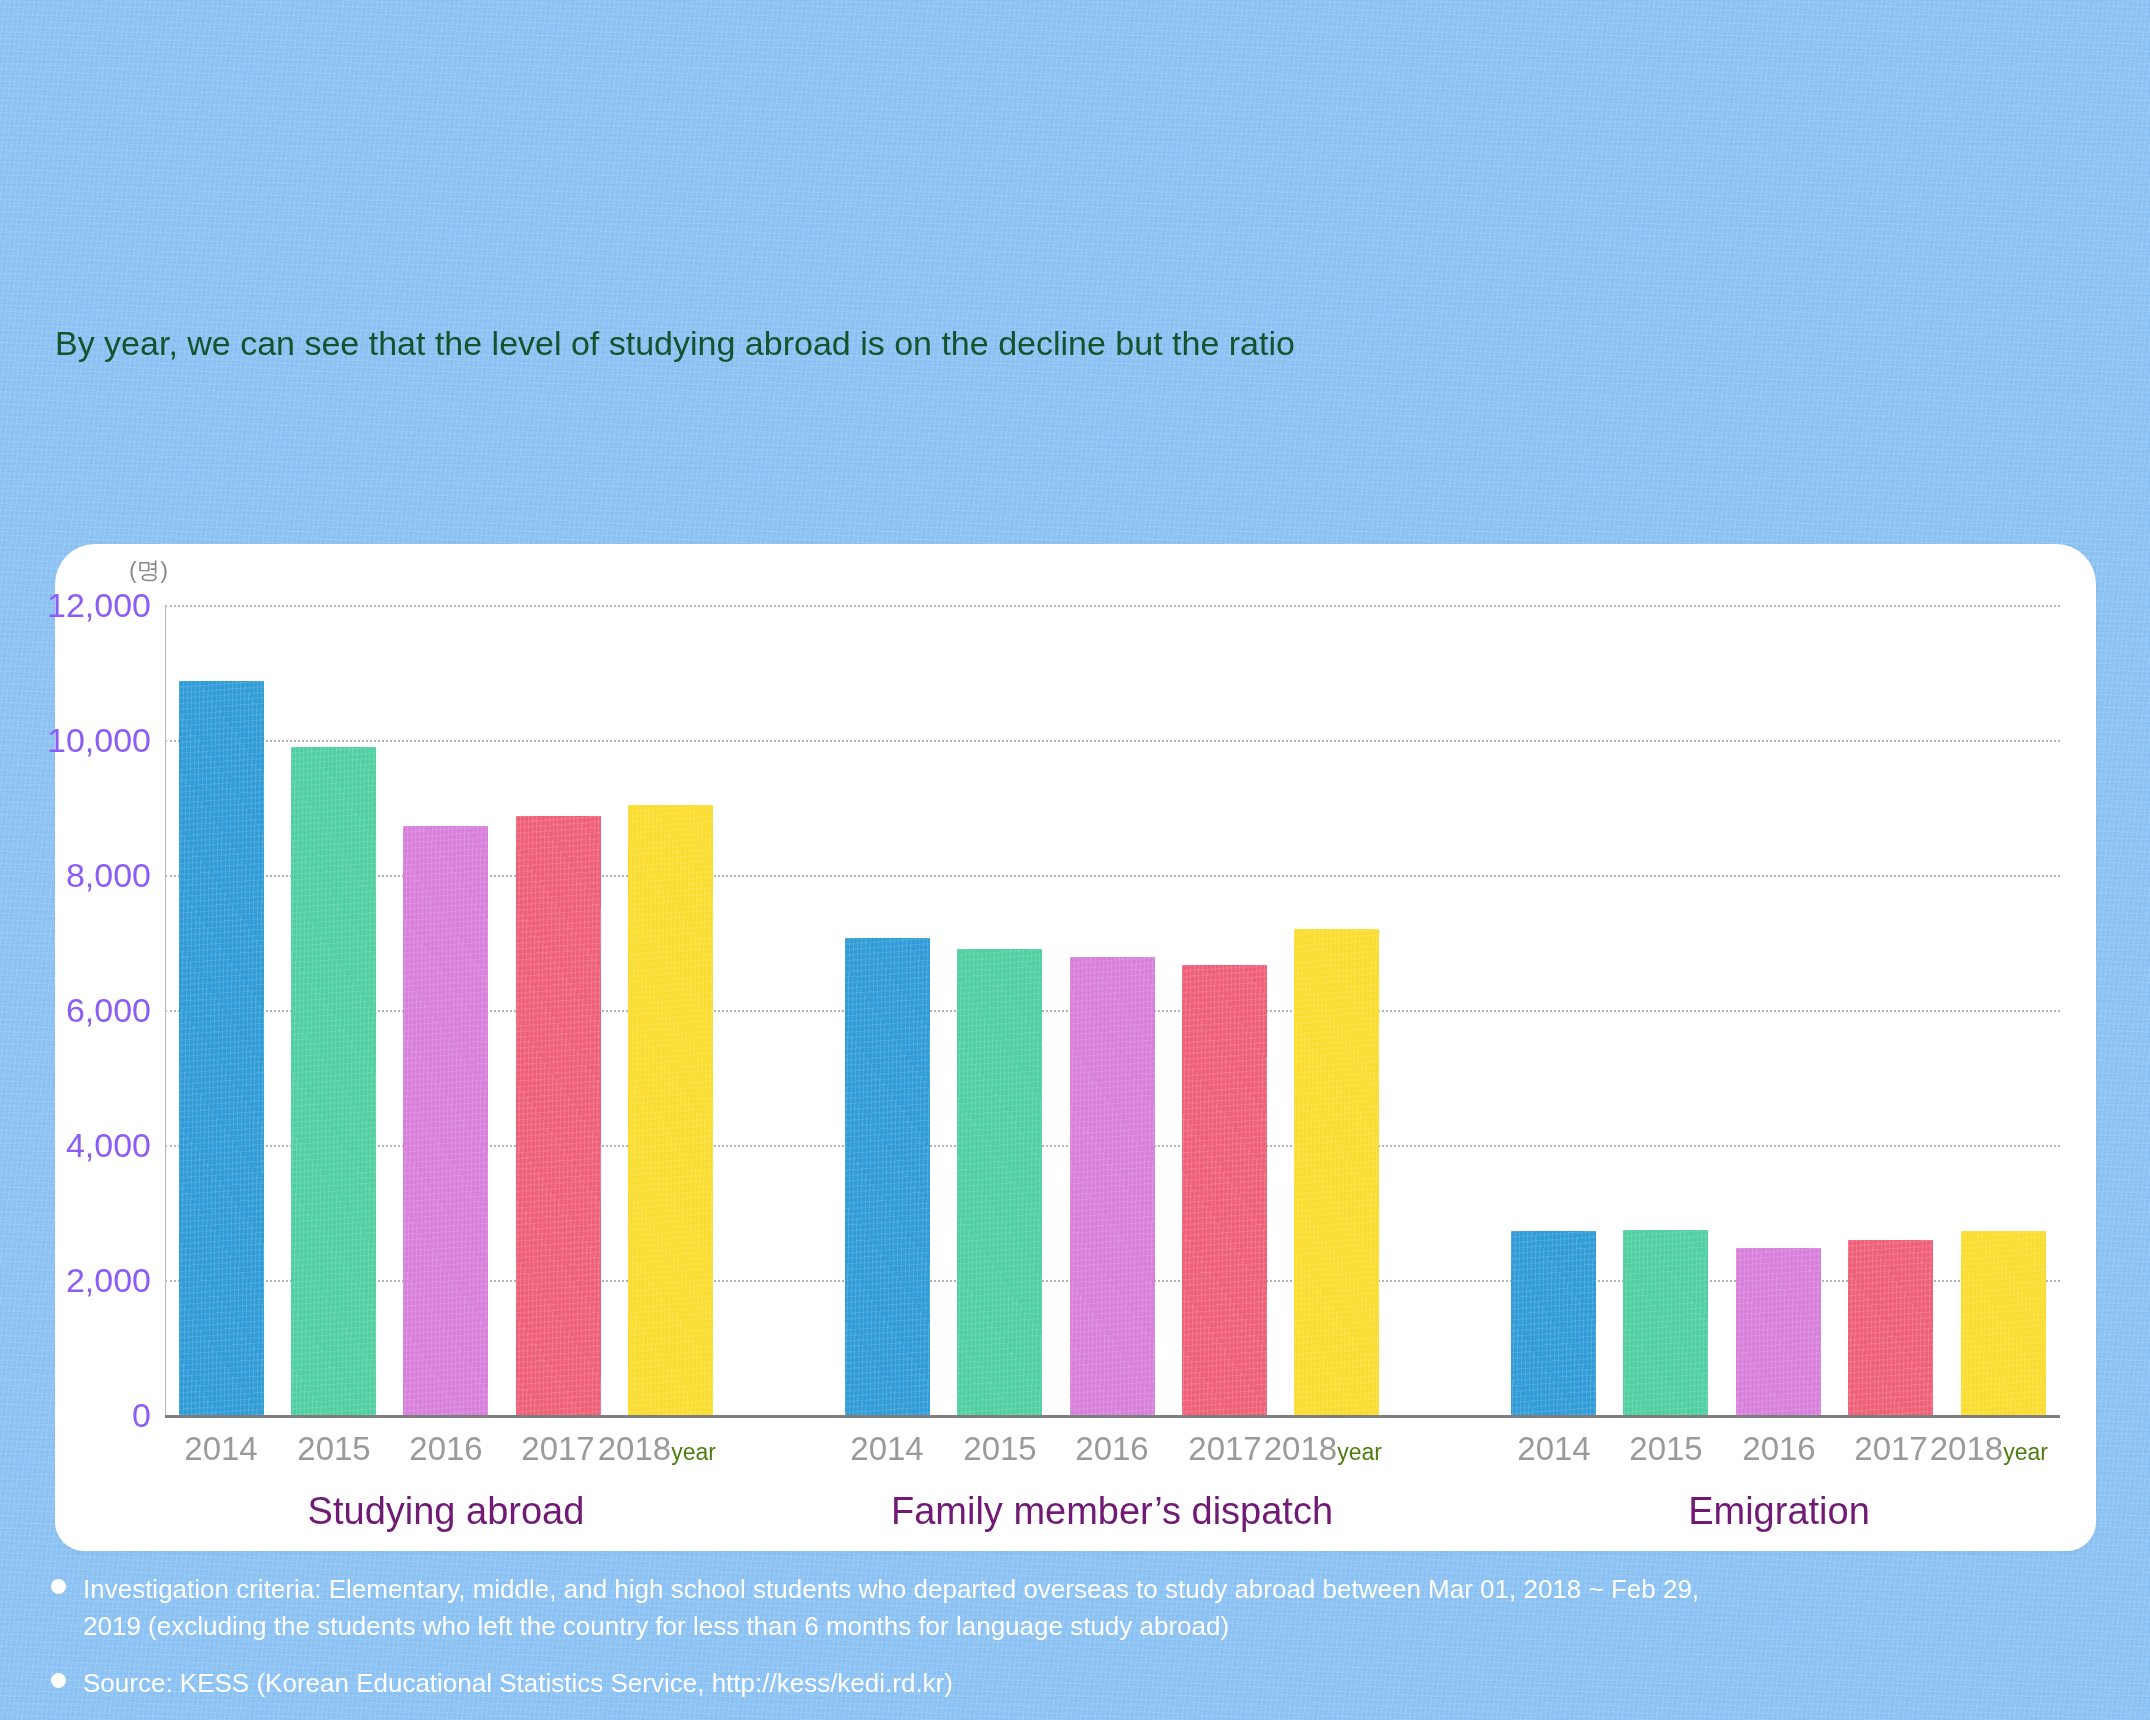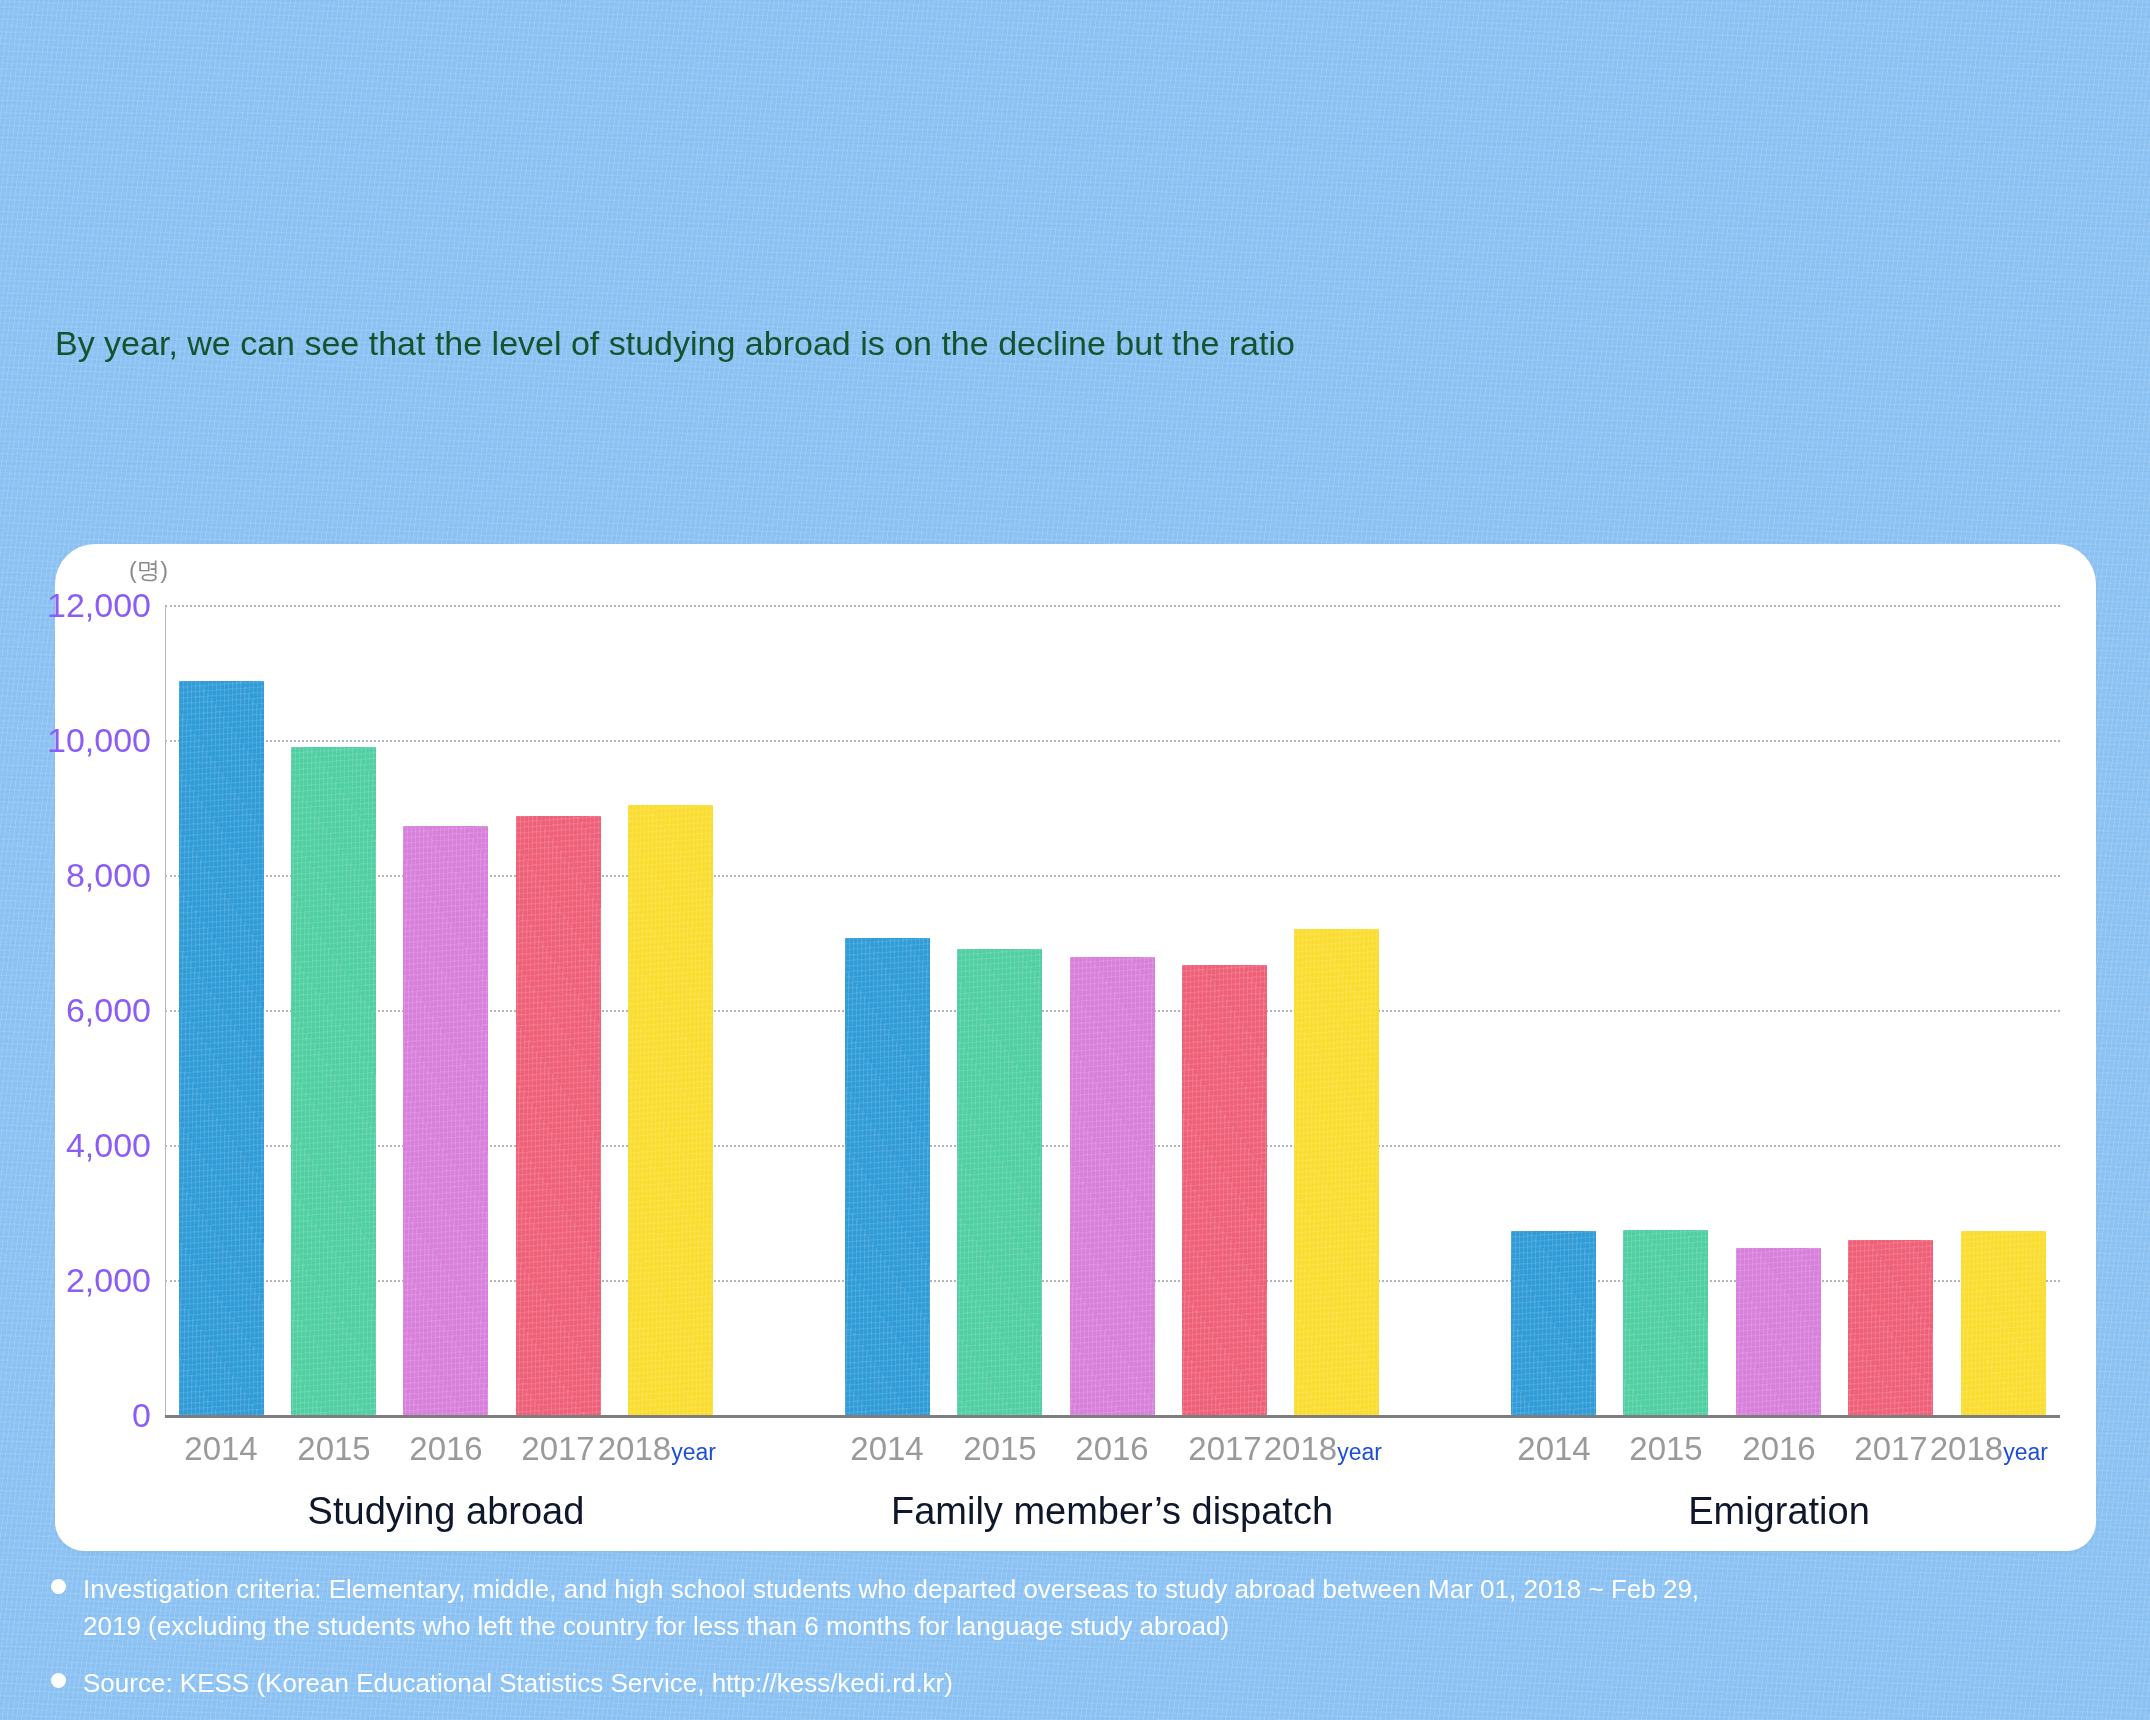--- a/index.html
+++ b/index.html
@@ -70,23 +70,23 @@
   .bar::after{
     content:"";position:absolute;inset:0;
     background-image:
       repeating-linear-gradient(91deg, rgba(255,255,255,.13) 0px, rgba(255,255,255,.13) 0.7px, rgba(255,255,255,0) 1.4px, rgba(255,255,255,0) 4.1px),
       repeating-linear-gradient(176deg, rgba(255,255,255,.10) 0px, rgba(255,255,255,.10) 0.7px, rgba(255,255,255,0) 2.1px, rgba(255,255,255,0) 5.5px);
   }
   .xtick{
     position:absolute;font-size:33px;color:#9a9a9a;white-space:nowrap;
     text-align:center;transform:translateX(-50%);
   }
-  .xtick .suffix{font-size:23px;color:#1d4ed8;}
+  .xtick .suffix{font-size:23px;color:#4d7c0f;}
   .grouplabel{
-    position:absolute;font-size:38px;color:#0f172a;white-space:nowrap;
+    position:absolute;font-size:38px;color:#701a75;white-space:nowrap;
     text-align:center;transform:translateX(-50%);
   }
 
   
   #footnotes{
     position:absolute;left:51px;top:1571px;width:2065px;
     color:#ffffff;font-size:26px;line-height:1.42;
   }
   .note{position:relative;padding-left:32px;margin-bottom:20.6px;}
   .note .dot{

